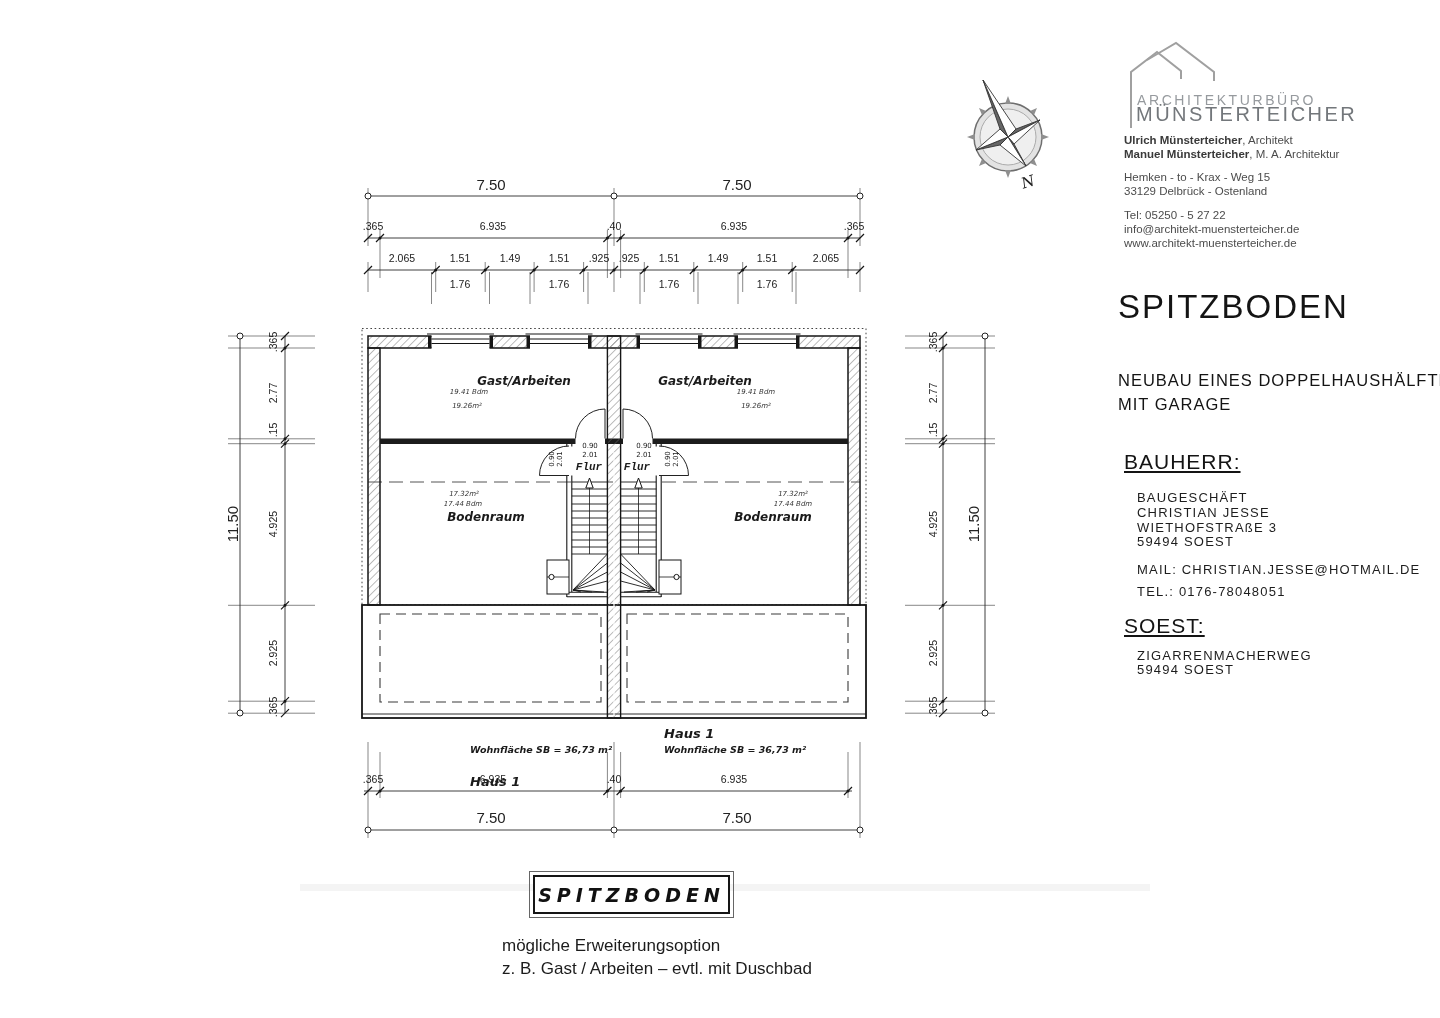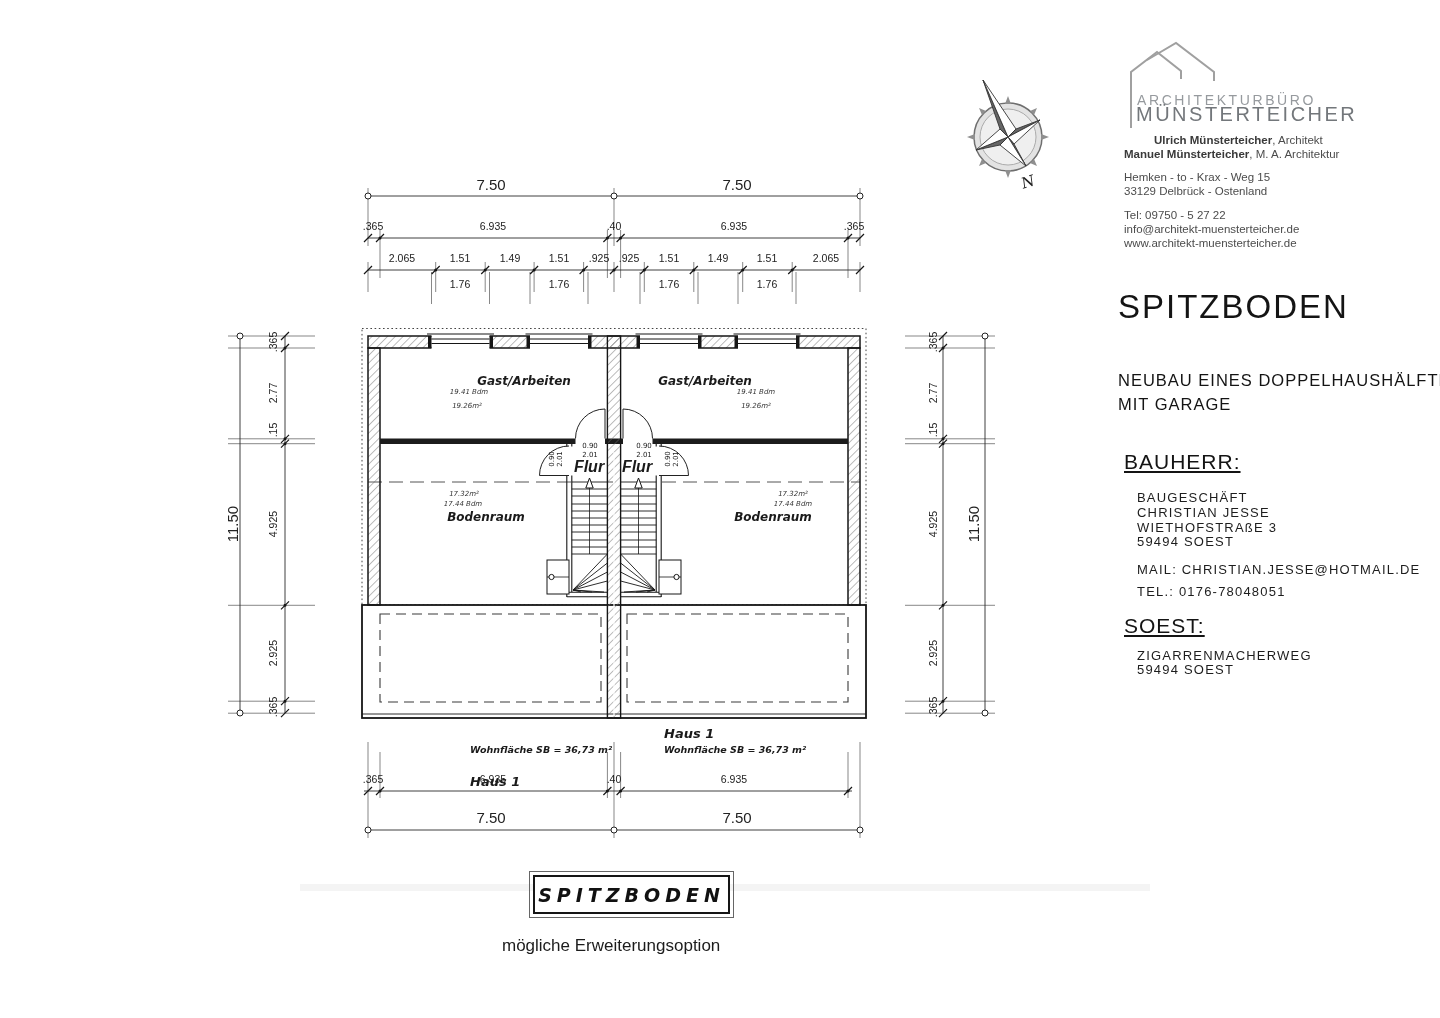--- a/index.html
+++ b/index.html
@@ -5,21 +5,21 @@
   html,body{margin:0;padding:0;background:#fff;}
   #page{position:relative;width:1440px;height:1018px;background:#ffffff;overflow:hidden;
         font-family:"Liberation Sans",sans-serif;color:#1a1a1a;}
   svg{position:absolute;left:0;top:0;}
   .t{position:absolute;transform:translate(-50%,-50%);white-space:nowrap;}
   .tl{position:absolute;white-space:nowrap;}
   .d{font-size:10.5px;color:#222;letter-spacing:0;}
   .dl{font-size:15px;color:#222;}
   .v{transform:translate(-50%,-50%) rotate(-90deg);}
   .room{font-style:italic;font-weight:bold;font-size:12px;font-family:"DejaVu Sans",sans-serif;color:#1b1b1b;}
-  .room-sm{font-style:italic;font-weight:bold;font-size:16px;font-family:Liberation Sans, sans-serif;color:#1b1b1b;}
+  .room-sm{font-style:italic;font-weight:bold;font-size:11px;font-family:Liberation Mono, monospace;color:#1b1b1b;}
   .tiny{font-size:7px;font-style:italic;color:#333;font-family:"DejaVu Sans",sans-serif;}
   .doorlbl{font-size:7px;color:#222;font-family:"DejaVu Sans",sans-serif;}
   .vdoor{display:flex;flex-direction:column;align-items:center;line-height:1.15;}
   .brand-sm{font-size:14px;letter-spacing:2.6px;color:#969a9e;}
   .brand-lg{font-size:20px;letter-spacing:2.5px;color:#73777b;font-weight:400;}
   .contact{font-size:11.5px;color:#4c4c4c;}
   .contact b{color:#3a3a3a;}
   .arch{letter-spacing:1px;color:#141414;}
   .tb-title{font-size:33px;letter-spacing:2px;}
   .tb-scale{font-size:29px;letter-spacing:6px;}
@@ -276,29 +276,29 @@
   <g fill="none" stroke="#a0a0a0" stroke-width="2">
     <path d="M1131,128 L1131,72 L1157,52 L1181,71 L1181,79"></path>
     <path d="M1147,60 L1176,43 L1214,72 L1214,81"></path>
   </g>
 </svg>
 
   <div class="streak" style="left:300px;top:884px;width:850px;height:7px;"></div>
 
   <span class="tl brand-sm" style="left:1137px;top:92px;">ARCHITEKTURBÜRO</span>
   <span class="tl brand-lg" style="left:1136px;top:103px;">MÜNSTERTEICHER</span>
-  <div class="tl contact" style="left:1124px;top:134px;margin-left:30px;">
+  <div class="tl contact" style="left:1124px;top:134px;">
     <b>Ulrich Münsterteicher</b><span>, Architekt</span>
   </div>
   <div class="tl contact" style="left:1124px;top:148px;">
     <b>Manuel Münsterteicher</b><span>, M. A. Architektur</span>
   </div>
   <span class="tl contact" style="left:1124px;top:171px;">Hemken - to - Krax - Weg 15</span>
   <span class="tl contact" style="left:1124px;top:185px;">33129 Delbrück - Ostenland</span>
-  <span class="tl contact" style="left:1124px;top:209px;">Tel: 09750 - 5 27 22</span>
+  <span class="tl contact" style="left:1124px;top:209px;">Tel: 05250 - 5 27 22</span>
   <span class="tl contact" style="left:1124px;top:223px;">info@architekt-muensterteicher.de</span>
   <span class="tl contact" style="left:1124px;top:237px;">www.architekt-muensterteicher.de</span>
 
   <span class="t northlbl" style="left:1028px;top:182px;">N</span>
 
   <span class="tl arch tb-title" style="left:1118px;top:288px;">SPITZBODEN</span>
   <span class="tl arch tb-sub" style="left:1118px;top:371px;">NEUBAU EINES DOPPELHAUSHÄLFTE</span>
   <span class="tl arch tb-sub" style="left:1118px;top:395px;">MIT GARAGE</span>
   <span class="tl arch tb-h" style="left:1124px;top:450px;">BAUHERR:</span>
   <span class="tl arch tb-line" style="left:1137px;top:490px;">BAUGESCHÄFT</span>
@@ -389,14 +389,15 @@
   <span class="t d" style="left:493px;top:779px;">6.935</span>
   <span class="t d" style="left:614px;top:779px;">.40</span>
   <span class="t d" style="left:734px;top:779px;">6.935</span>
   <span class="t dl" style="left:491px;top:817px;">7.50</span>
   <span class="t dl" style="left:737px;top:817px;">7.50</span>
 
   <div class="stampbox">
     <span class="stamp">SPITZBODEN</span>
   </div>
   <span class="tl note" style="left:502px;top:936px;">mögliche Erweiterungsoption</span>
+  <span class="tl note" style="left:502px;top:959px;">z. B.  Gast / Arbeiten – evtl. mit Duschbad</span>
 
 </div>
 
 </body></html>

